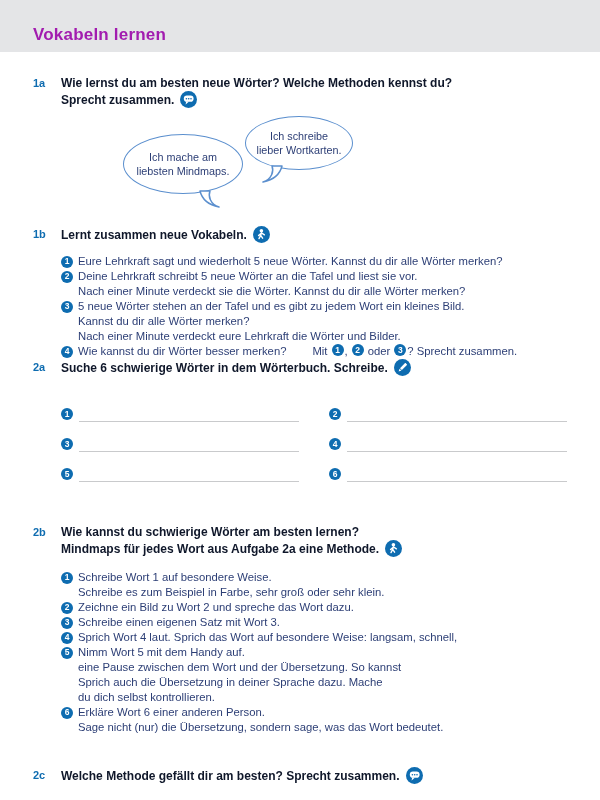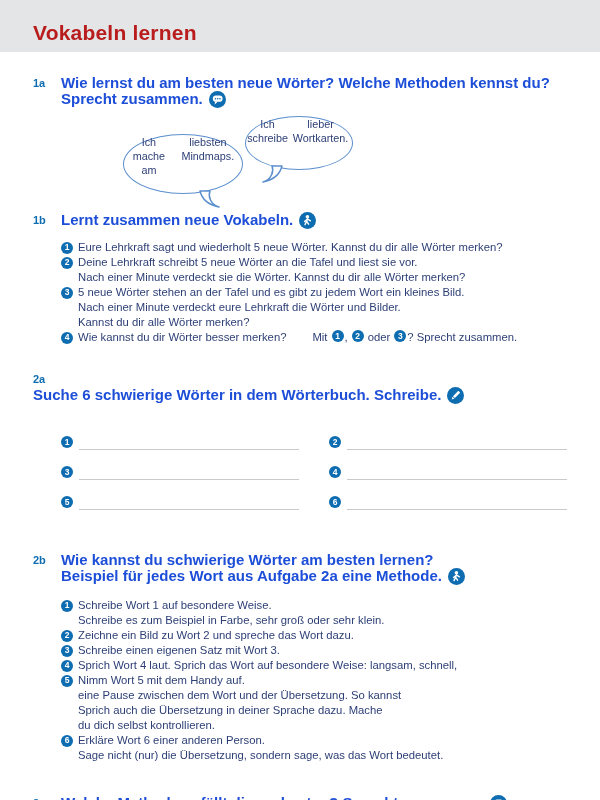--- a/index.html
+++ b/index.html
@@ -6,64 +6,64 @@
   body{
     width:600px;height:800px;background:#ffffff;
     font-family:"Liberation Sans","DejaVu Sans",sans-serif;
     color:#2c3e75;overflow:hidden;
   }
   .page-header{
     height:52px;background:#e4e5e7;
     display:flex;align-items:flex-end;
     padding:0 0 7px 33px;box-sizing:border-box;
   }
-  .page-title{color:#b91c1c;font-size:21px;font-weight:bold;letter-spacing:.2px;}
+  .page-title{color:#a21caf;font-size:17px;font-weight:bold;letter-spacing:.2px;}
   .content{padding:0 33px 0 33px;}
   .section{display:flex;margin-top:0;}
   .sec-label{
     width:28px;flex-shrink:0;color:#0e6cb0;font-weight:bold;font-size:11px;line-height:16px;
   }
-  .sec-heading{color:#1d4ed8;font-weight:bold;font-size:15px;line-height:16px;}
+  .sec-heading{color:#0f172a;font-weight:bold;font-size:12px;line-height:16px;}
   .icon{display:inline-block;vertical-align:-4px;margin-left:6px;width:17px;height:17px;}
   
   .list{margin-left:28px;}
   .li{display:flex;align-items:flex-start;line-height:15px;font-size:11.3px;white-space:nowrap;}
   .num{
     display:inline-flex;flex-shrink:0;justify-content:center;align-items:center;
     width:12px;height:12px;border-radius:50%;background:#0e6cb0;color:#fff;
     font-size:8.5px;font-weight:bold;margin:1.5px 5px 0 0;
   }
   .num:empty{background:transparent;}
   .inline-num{
     display:inline-flex;justify-content:center;align-items:center;
     width:12px;height:12px;border-radius:50%;background:#0e6cb0;color:#fff;
     font-size:8.5px;font-weight:bold;vertical-align:-2px;
   }
   
   .bubble-area{position:relative;height:100px;margin-top:4px;}
   .bubble{
     position:absolute;border:1.5px solid #5b8fce;border-radius:50%;
-    background:#fff;display:flex;justify-content:center;
+    background:#fff;display:flex;flex-direction:column;justify-content:center;
     text-align:center;font-size:10.8px;line-height:14px;color:#2c3e75;
   }
   .bubble .tail{position:absolute;}
   .bubble-left{left:90px;top:22px;width:118px;height:58px;}
   .bubble-right{left:212px;top:4px;width:106px;height:52px;}
   
   .blank-grid{margin-left:28px;margin-top:16px;}
   .blank-row{display:flex;height:30px;}
   .blank-cell{flex:1;display:flex;align-items:flex-end;}
   .blank-cell .num{margin:0 6px 2px 0;}
   .blank-line{flex:1;border-bottom:1px solid #c9cacc;height:1px;}
   .blank-cell.left{margin-right:30px;}
   
   .mt-1a{margin-top:23px;}
-  .mt-1b{}
+  .mt-1b{margin-top:14px;}
   .mt-list1b{margin-top:11px;}
-  .mt-2a{margin-top:26px;flex-direction:column;}
+  .mt-2a{}
   .mt-2b{margin-top:42px;}
   .mt-list2b{margin-top:13px;}
   .mt-2c{margin-top:32px;}
   .q-spacer{margin-right:26px;}
   .mit-part{margin-right:2px;}
   .sep{margin-right:4px;}
   .c-gap{margin:0 1px 0 2px;}
 </style>
 </head>
 <body>
@@ -145,25 +145,25 @@
     <div class="li">
         <span class="num"></span>
         <span>Nach einer Minute verdeckt sie die Wörter. Kannst du dir alle Wörter merken?</span>
       </div>
     <div class="li">
         <span class="num">3</span>
         <span>5 neue Wörter stehen an der Tafel und es gibt zu jedem Wort ein kleines Bild.</span>
       </div>
     <div class="li">
         <span class="num"></span>
+        <span>Kannst du dir alle Wörter merken?</span>
+      </div>
+    <div class="li">
+        <span class="num"></span>
         <span>Nach einer Minute verdeckt eure Lehrkraft die Wörter und Bilder.</span>
-      </div>
-    <div class="li">
-        <span class="num"></span>
-        <span>Kannst du dir alle Wörter merken?</span>
       </div>
     <div class="li">
       <span class="num">4</span>
       <span class="q-spacer">Wie kannst du dir Wörter besser merken?</span>
       <span class="mit-part">Mit</span>
       <span class="inline-num c-gap">1</span>
       <span class="sep">,</span>
       <span class="inline-num sep">2</span>
       <span>oder</span>
       <span class="inline-num c-gap" style="margin-left:4px">3</span>
@@ -208,21 +208,21 @@
           <span class="num">6</span>
           <span class="blank-line"></span>
         </div>
     </div>
   </div>
 
   <div class="section mt-2b">
     <span class="sec-label">2b</span>
     <div class="sec-heading">
       <div>Wie kannst du schwierige Wörter am besten lernen?</div>
-      <div><span>Beispiel für jedes Wort aus Aufgabe 2a eine Methode.</span><svg class="icon" viewBox="0 0 17 17">
+      <div><span>Mindmaps für jedes Wort aus Aufgabe 2a eine Methode.</span><svg class="icon" viewBox="0 0 17 17">
             <use href="#ic-partner"></use>
           </svg></div>
     </div>
   </div>
 
   <div class="list mt-list2b">
     <div class="li">
         <span class="num">1</span>
         <span>Schreibe Wort 1 auf besondere Weise.</span>
       </div>

